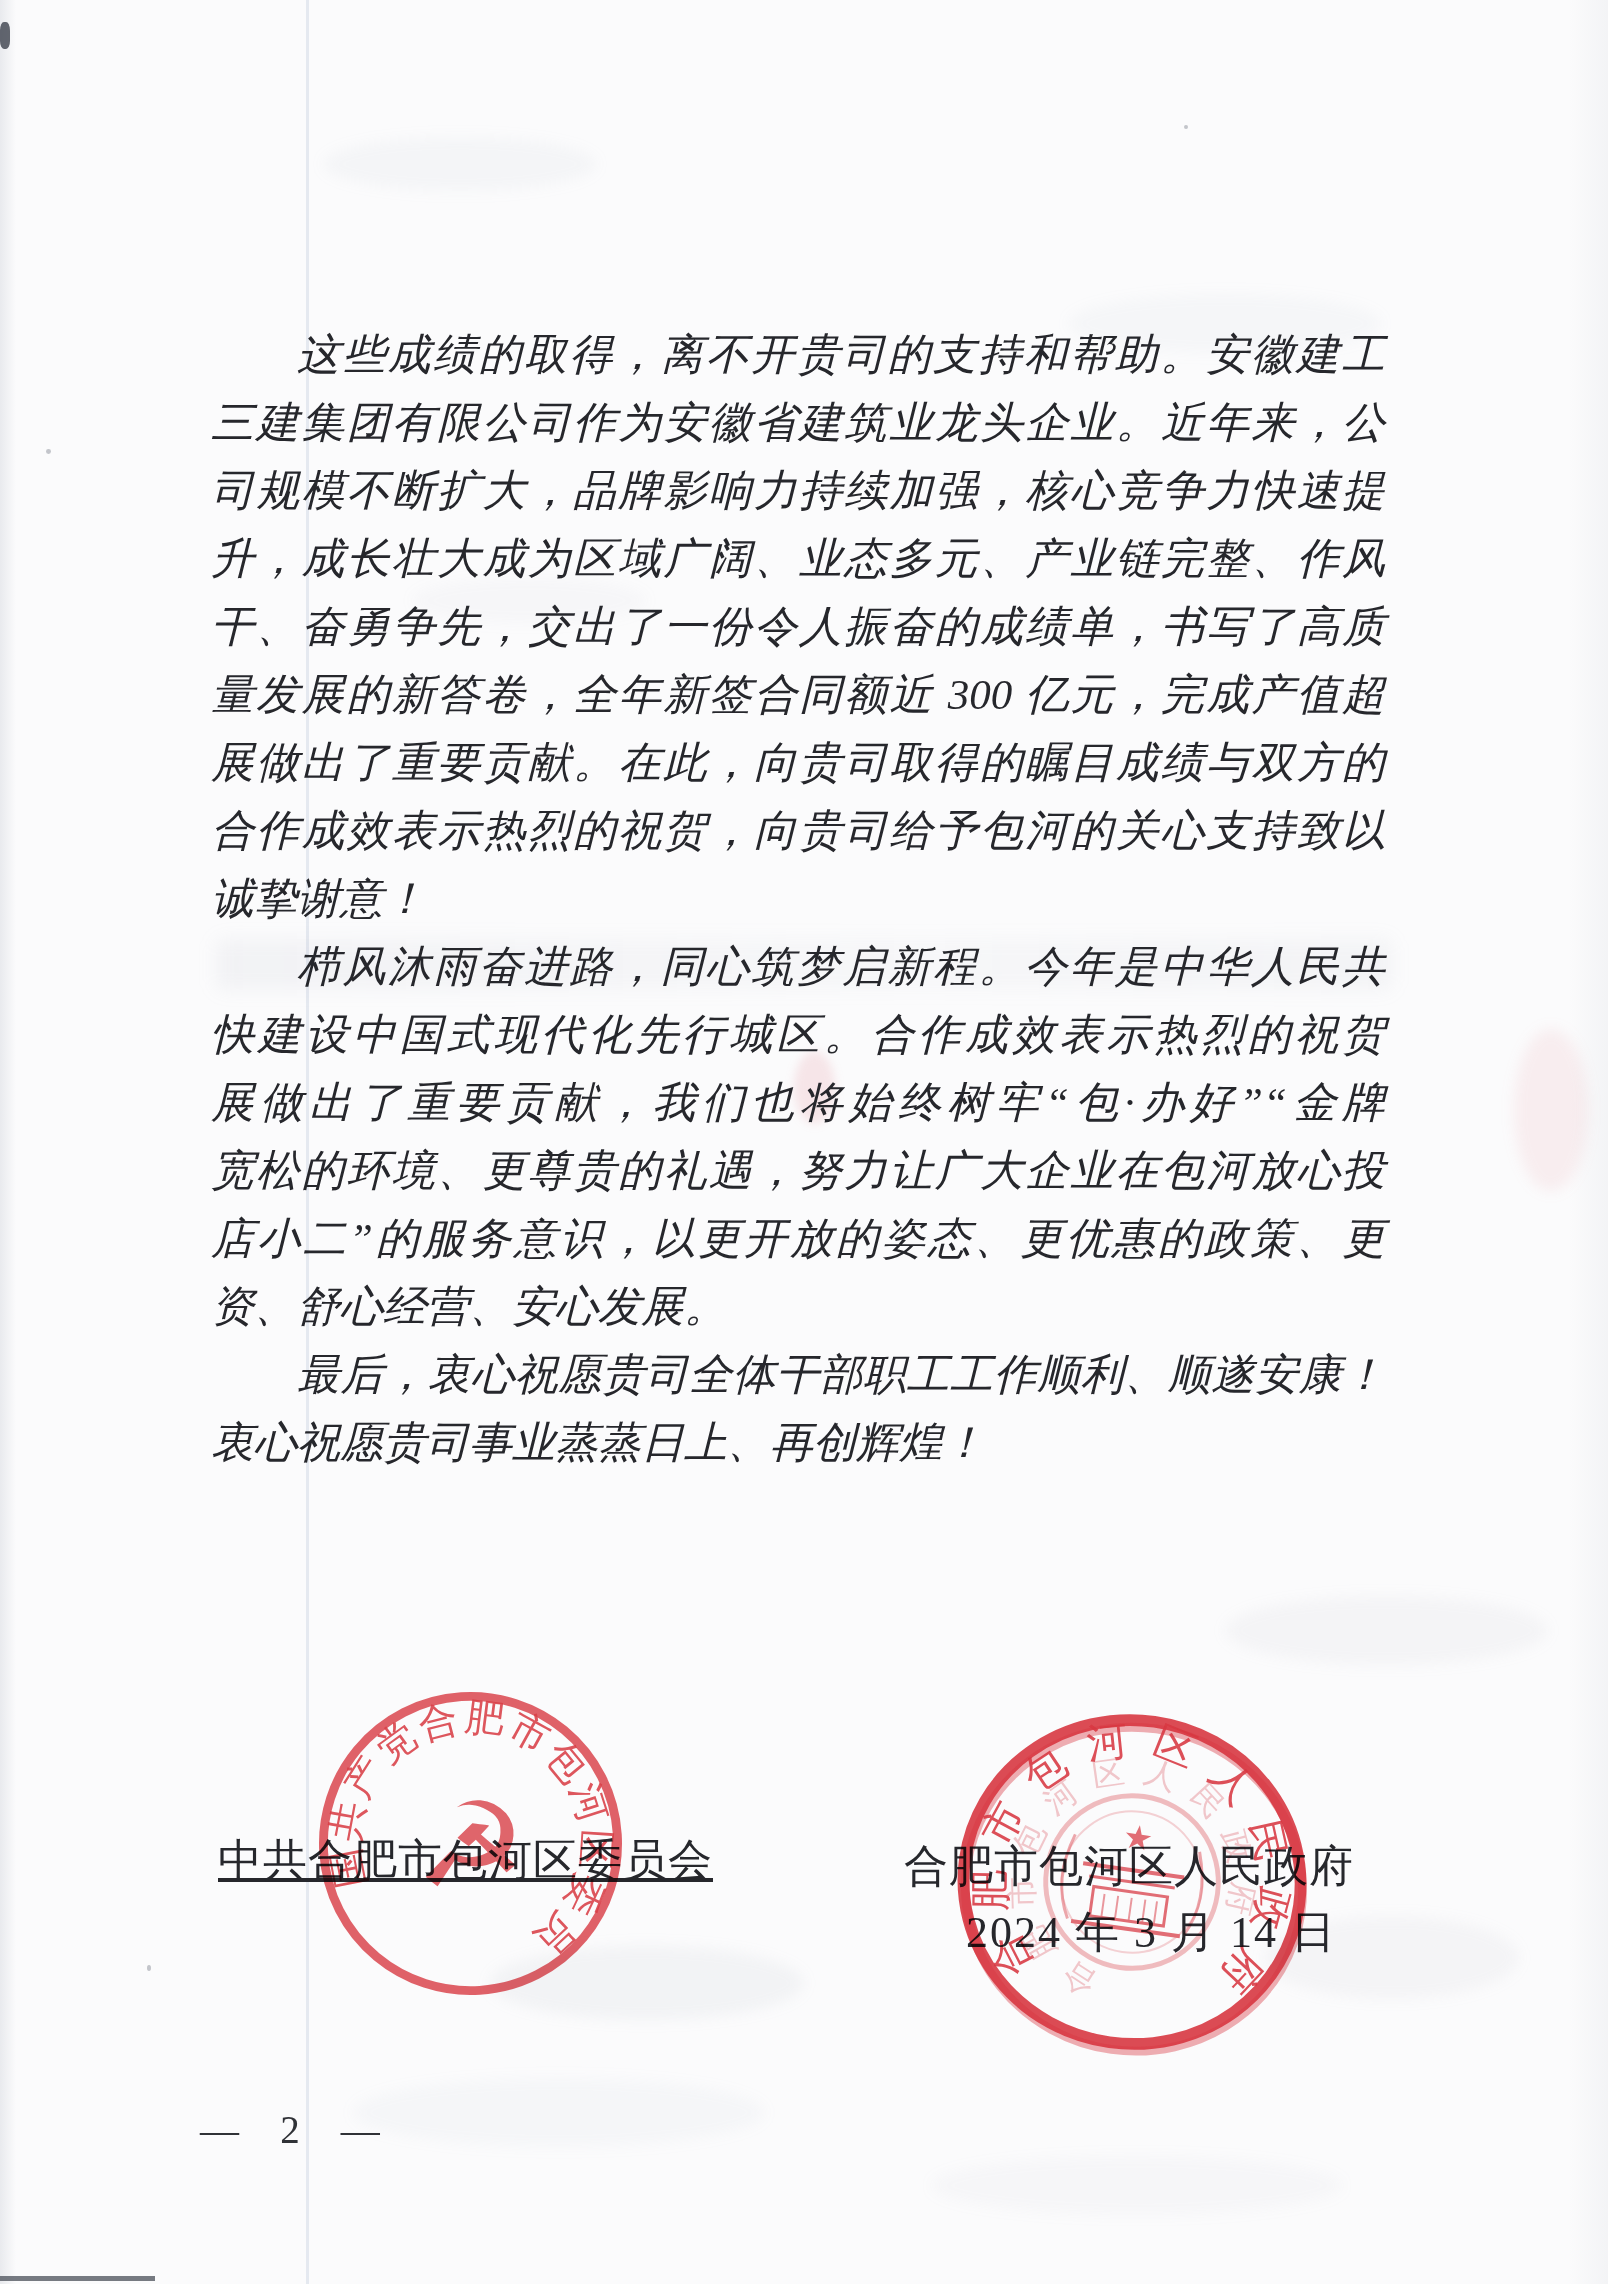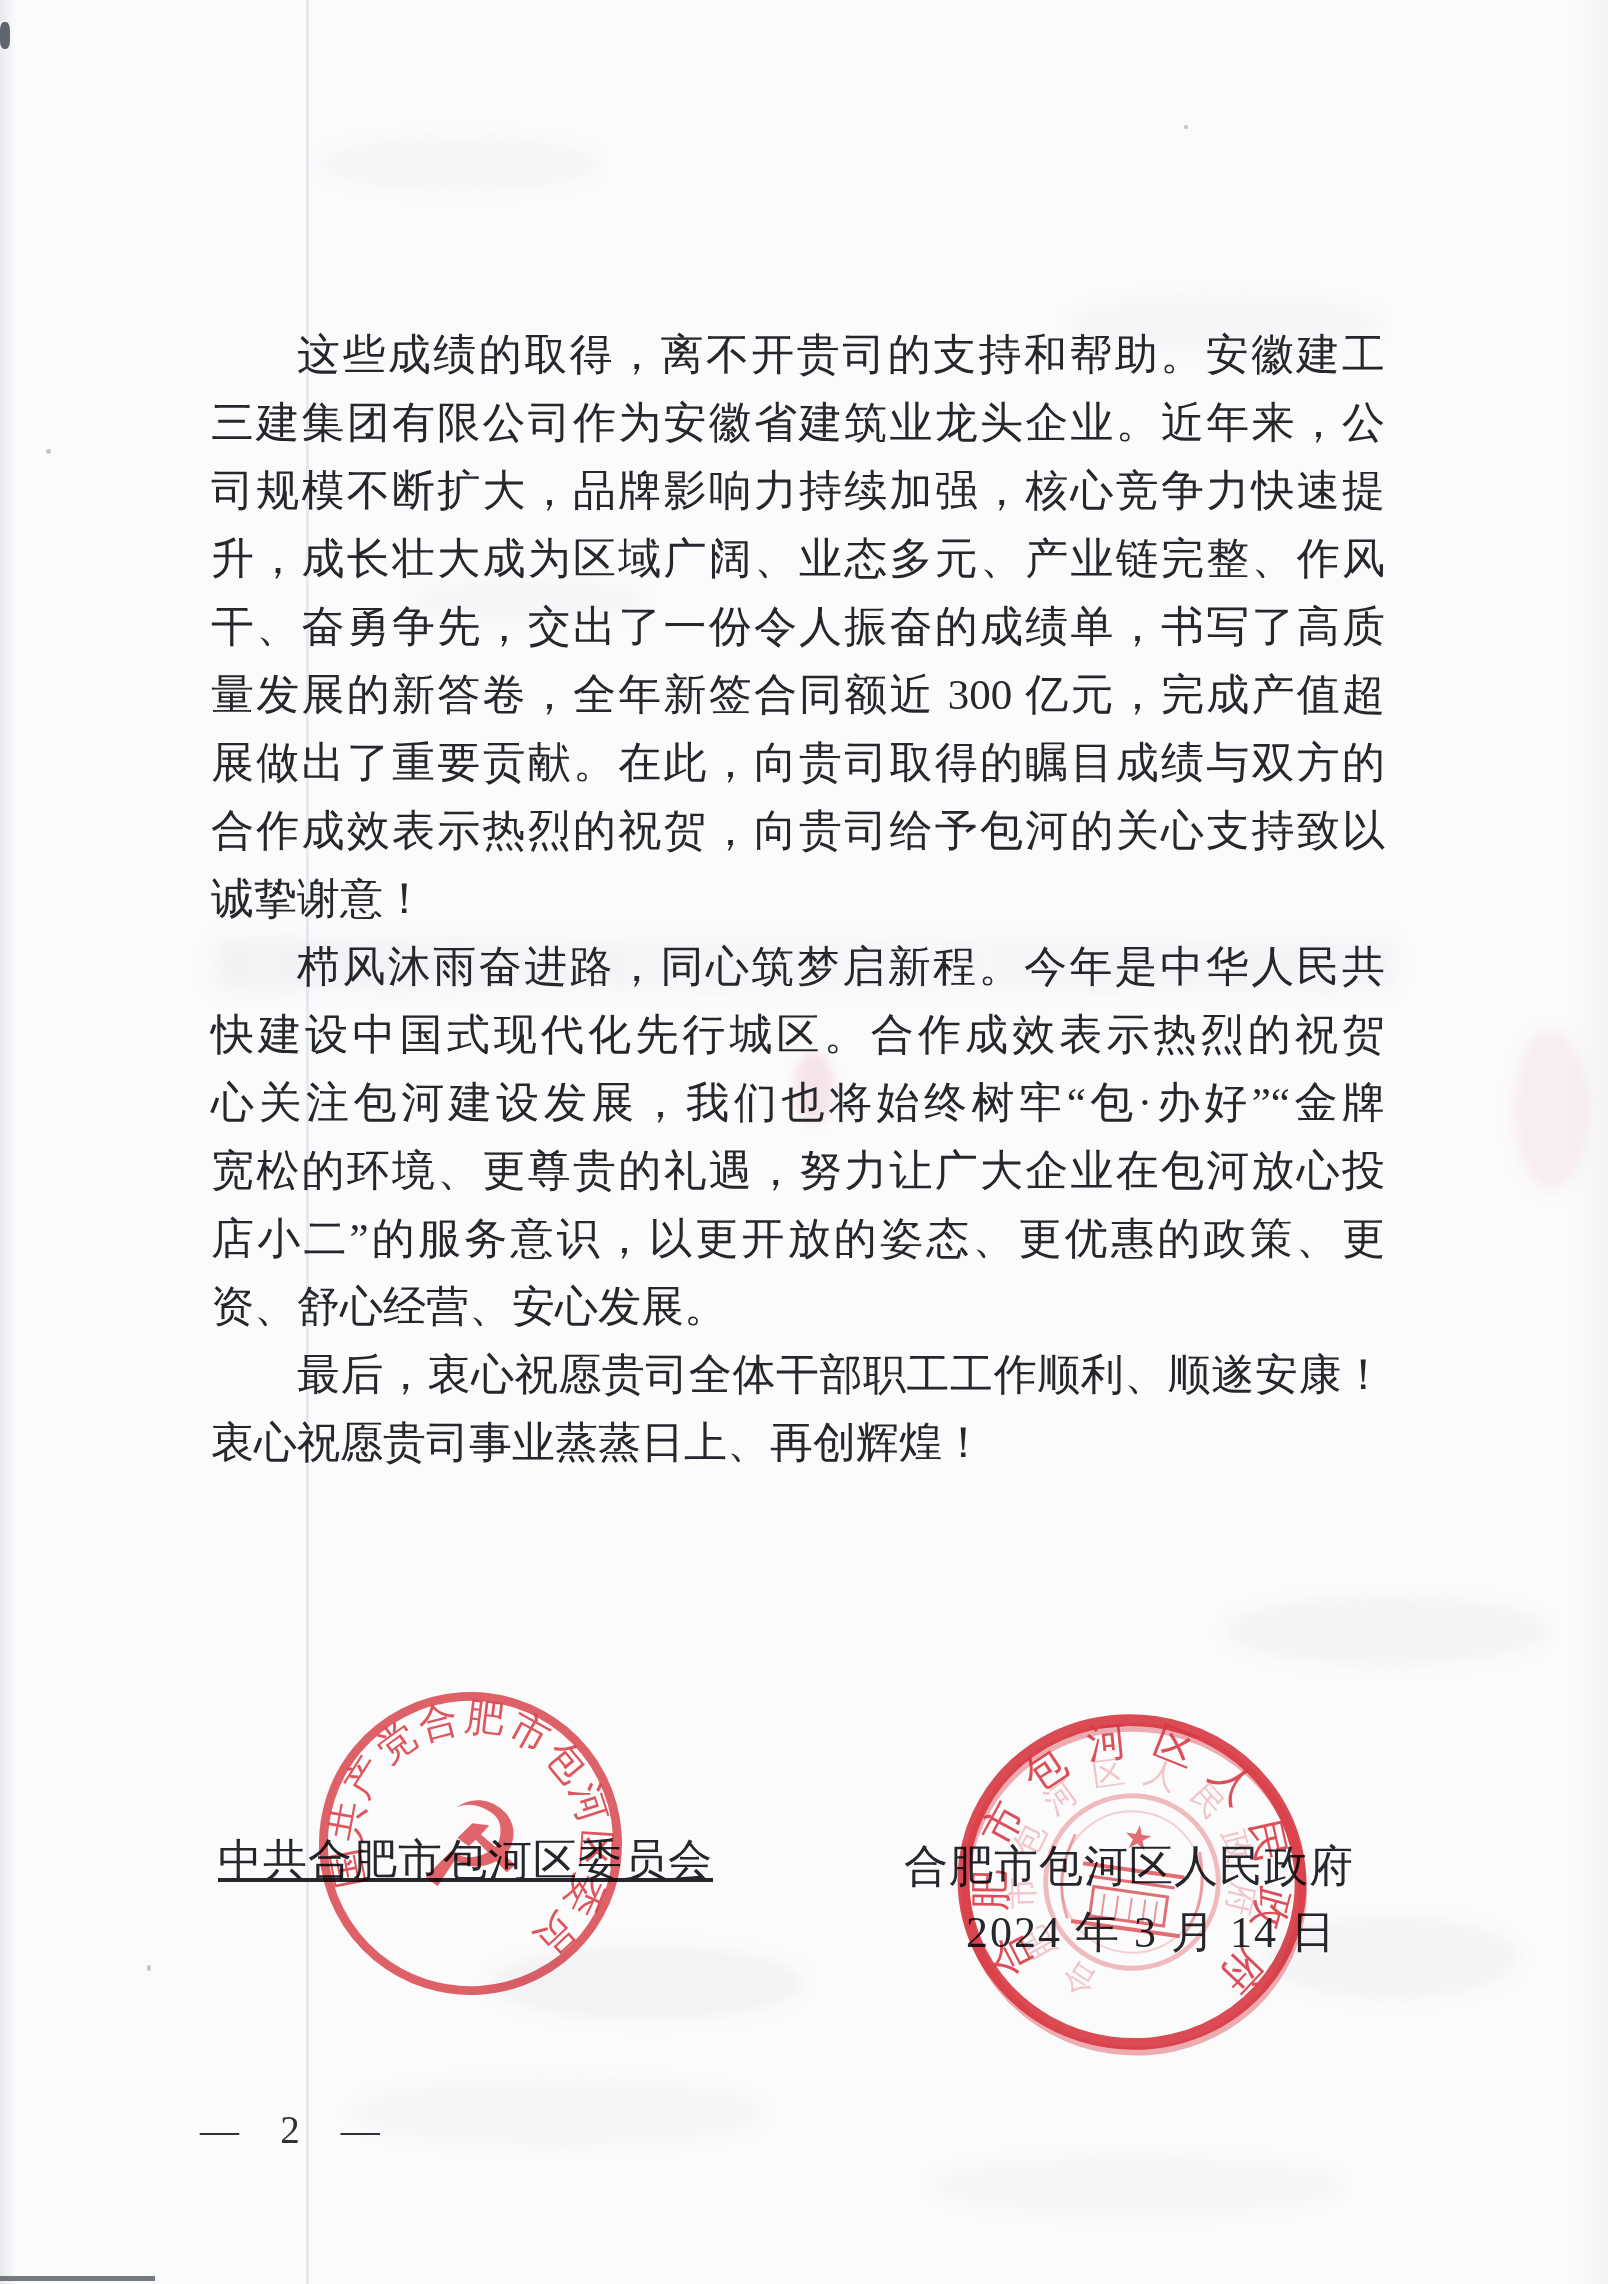--- a/index.html
+++ b/index.html
@@ -39,20 +39,21 @@
   .g7{left:1264px;top:1916px;width:255px;height:83px;background:rgba(160,165,180,0.08);}
   .g8{left:353px;top:2078px;width:412px;height:69px;background:rgba(160,165,180,0.06);}
   .g9{left:931px;top:2156px;width:412px;height:59px;background:rgba(160,165,180,0.05);}
   .g10{left:412px;top:578px;width:235px;height:45px;background:rgba(160,165,180,0.05);}
 
   
   .body-text{
     position:absolute;left:211px;top:321px;width:1174px;
     font-size:43px;line-height:68px;color:#26272c;
     text-align:justify;
+    font-style:italic;
   }
   .ln{text-align-last:justify;}
   .ln.end{text-align-last:left;}
   .ln.indent{text-indent:86px;}
 
   
   .sig{position:absolute;font-size:44px;color:#26272c;white-space:nowrap;}
   .sig-left{left:218px;top:1831px;letter-spacing:1px;text-decoration:underline;}
   .sig-right{left:904px;top:1837px;letter-spacing:1px;}
   .sig-date{left:966px;top:1903px;letter-spacing:2px;}
@@ -97,21 +98,21 @@
     <div class="ln">三建集团有限公司作为安徽省建筑业龙头企业。近年来，公</div>
     <div class="ln">司规模不断扩大，品牌影响力持续加强，核心竞争力快速提</div>
     <div class="ln">升，成长壮大成为区域广阔、业态多元、产业链完整、作风</div>
     <div class="ln">干、奋勇争先，交出了一份令人振奋的成绩单，书写了高质</div>
     <div class="ln">量发展的新答卷，全年新签合同额近 300 亿元，完成产值超</div>
     <div class="ln">展做出了重要贡献。在此，向贵司取得的瞩目成绩与双方的</div>
     <div class="ln">合作成效表示热烈的祝贺，向贵司给予包河的关心支持致以</div>
     <div class="ln end">诚挚谢意！</div>
     <div class="ln indent">栉风沐雨奋进路，同心筑梦启新程。今年是中华人民共</div>
     <div class="ln">快建设中国式现代化先行城区。合作成效表示热烈的祝贺</div>
-    <div class="ln">心关注包河建设发展，我们也将始终树牢“包·办好”“金牌</div>
+    <div class="ln">展做出了重要贡献，我们也将始终树牢“包·办好”“金牌</div>
     <div class="ln">宽松的环境、更尊贵的礼遇，努力让广大企业在包河放心投</div>
     <div class="ln">店小二”的服务意识，以更开放的姿态、更优惠的政策、更</div>
     <div class="ln end">资、舒心经营、安心发展。</div>
     <div class="ln indent">最后，衷心祝愿贵司全体干部职工工作顺利、顺遂安康！</div>
     <div class="ln end">衷心祝愿贵司事业蒸蒸日上、再创辉煌！</div>
   </div>
 
   <div class="sig sig-left">中共合肥市包河区委员会</div>
   <div class="sig sig-right">合肥市包河区人民政府</div>
   <div class="sig sig-date">2024 年 3 月 14 日</div>

